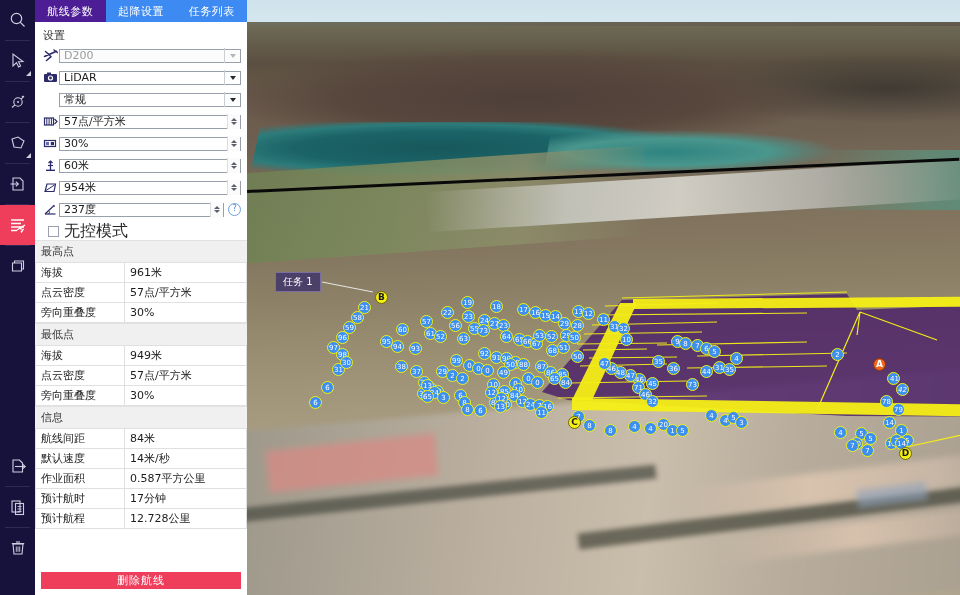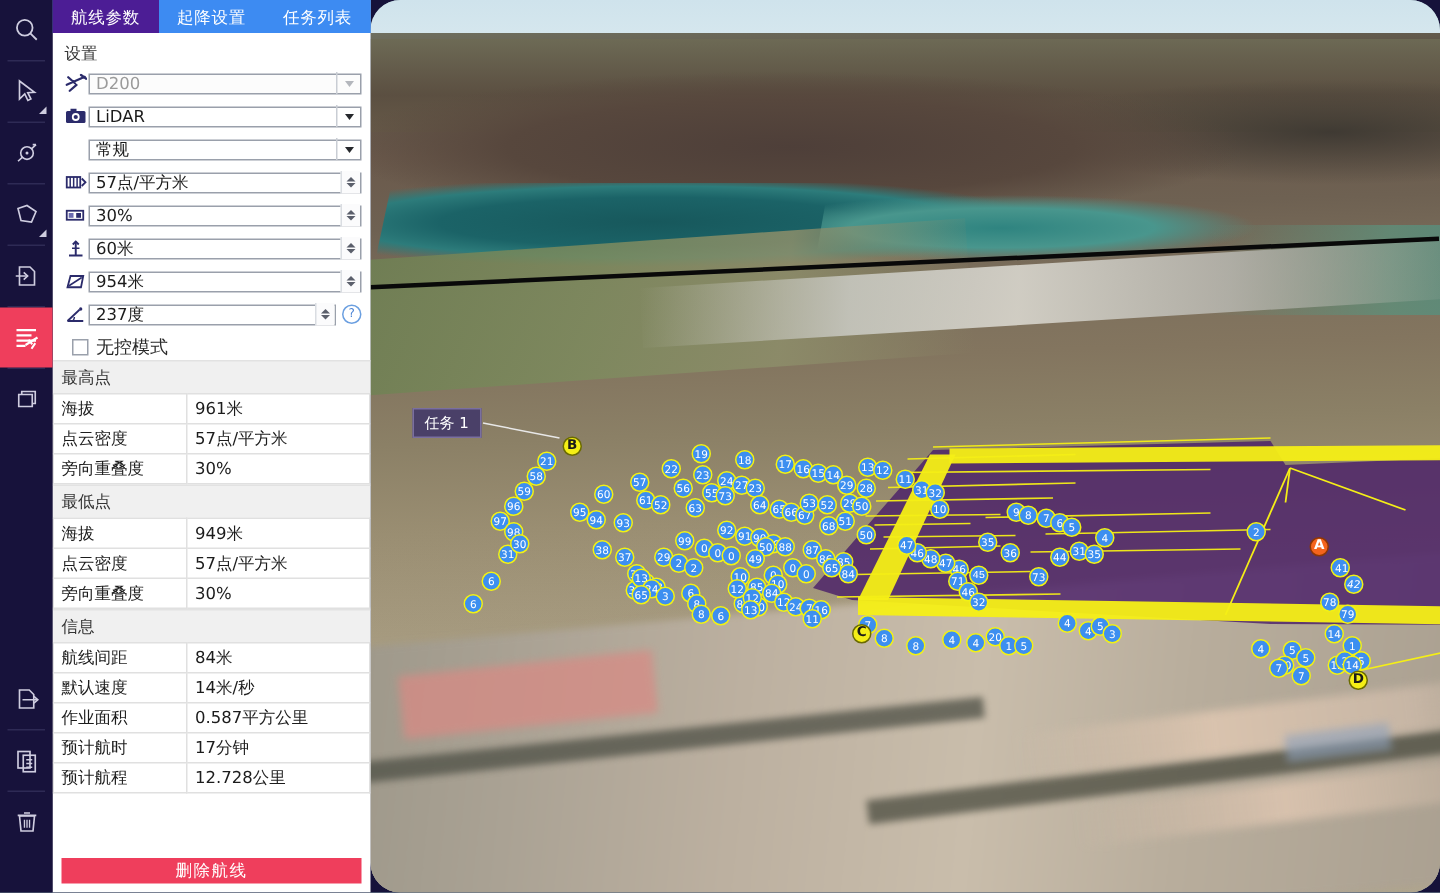--- a/index.html
+++ b/index.html
@@ -87,21 +87,21 @@
   .help{
     margin-left:4px;width:11px;height:11px;border-radius:50%;
     border:1px solid #6b9fe0;color:#4f86d6;font-size:8px;line-height:10px;
     text-align:center;flex:0 0 11px;
   }
   .cbrow{display:flex;align-items:center;height:18px;padding-left:7px;}
   .cbox{
     width:9px;height:9px;border:1px solid #9aa0ab;background:#fff;
     margin-right:5px;flex:0 0 9px;
   }
-  .cblabel{font-size:12px;color:#2a2a2a;text-align:center;}
+  .cblabel{font-size:16px;color:#2a2a2a;text-align:center;}
 
   
   .tbl-head{
     font-size:11px;color:#333;background:#f0f0f0;padding:3px 0 3px 6px;
     border-top:1px solid #e2e2e2;
   }
   table.info{
     width:100%;border-collapse:collapse;table-layout:fixed;
     font-size:11px;color:#1c1c1c;
   }
@@ -112,21 +112,21 @@
   table.info td.k{width:78px;}
   .del-wrap{padding:6px;flex:0 0 auto;font-family:Liberation Serif, serif;}
   .del-btn{
     width:100%;height:17px;background:#ef3e5c;color:#fff;border:none;
     font-size:11px;font-family:inherit;cursor:pointer;letter-spacing:1px;
   }
 
   
   .map{
     position:absolute;left:247px;top:0;width:713px;height:595px;overflow:hidden;
-    background:#86a1a8;z-index:5;border-radius:20px;
+    background:#86a1a8;z-index:5;
   }
   .sky{
     position:absolute;left:0;top:0;width:713px;height:26px;
     background:linear-gradient(#cfe3ec,#d6e7ee);
   }
   .ground{
     position:absolute;left:0;top:22px;width:713px;height:573px;
     background:
       linear-gradient(180deg,rgba(120,130,110,.0) 0%,rgba(120,130,110,.0) 55%,rgba(150,140,120,.35) 100%),
       linear-gradient(178deg,#6f6f5f 0%,#5d5245 6%,#6b5a4c 14%,#6e6152 22%,#7c6f5c 30%,

